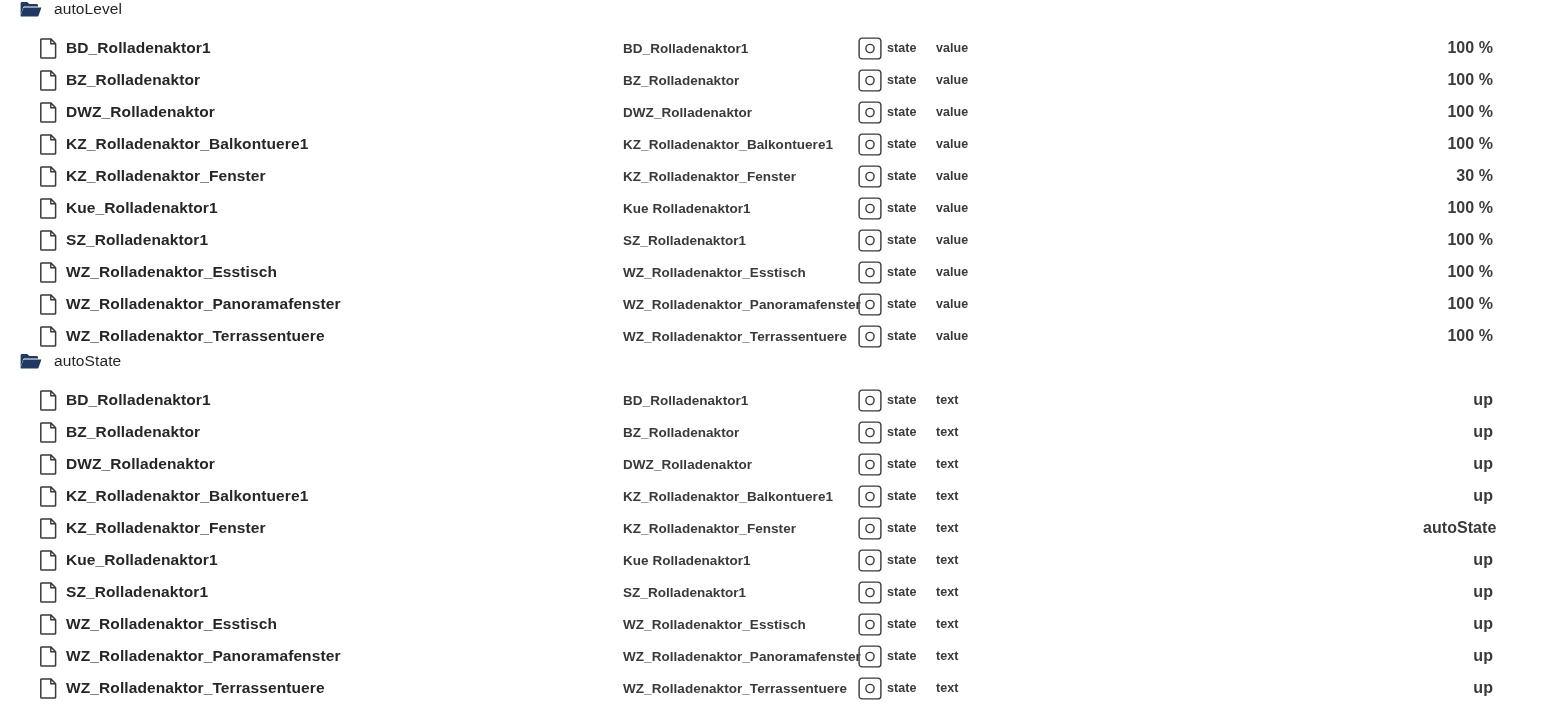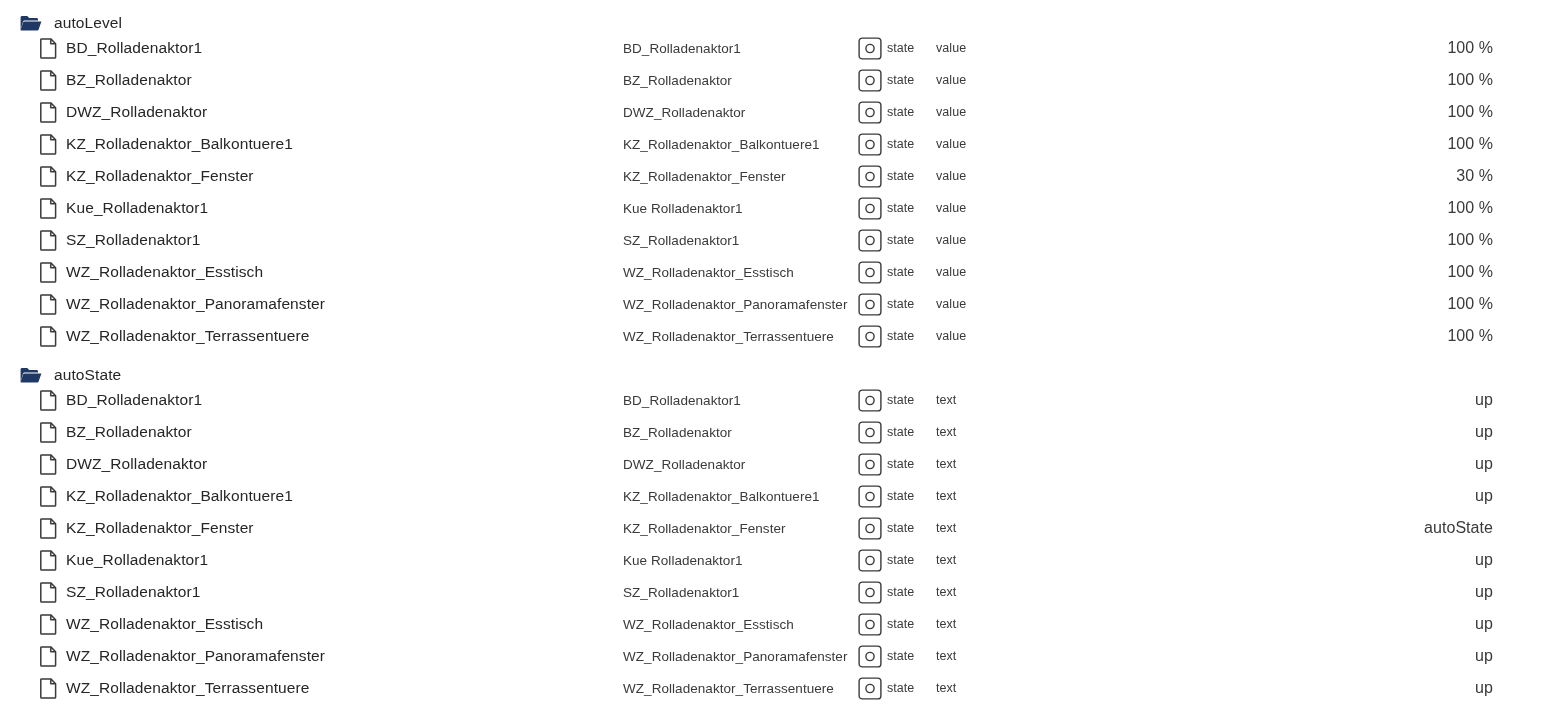--- a/index.html
+++ b/index.html
@@ -16,21 +16,21 @@
   }
   .tree {
     position: relative;
     width: 1543px;
   }
 
   
   .group-row {
     height: 32px;
     display: flex;
-    align-items: flex-end;
+    align-items: flex-start;
     padding-left: 20px;
   }
   .folder-icon {
     width: 22px;
     height: 18px;
     flex: 0 0 22px;
     display: block;
     margin-right: 12px;
   }
   .group-label {
@@ -39,20 +39,21 @@
     letter-spacing: 0.1px;
     white-space: nowrap;
   }
 
   
   .item-row {
     height: 32px;
     display: flex;
     align-items: center;
     position: relative;
+    font-weight: bold;
   }
   .col-name {
     position: absolute;
     left: 40px;
     display: flex;
     align-items: center;
     white-space: nowrap;
   }
   .file-icon {
     width: 17px;

